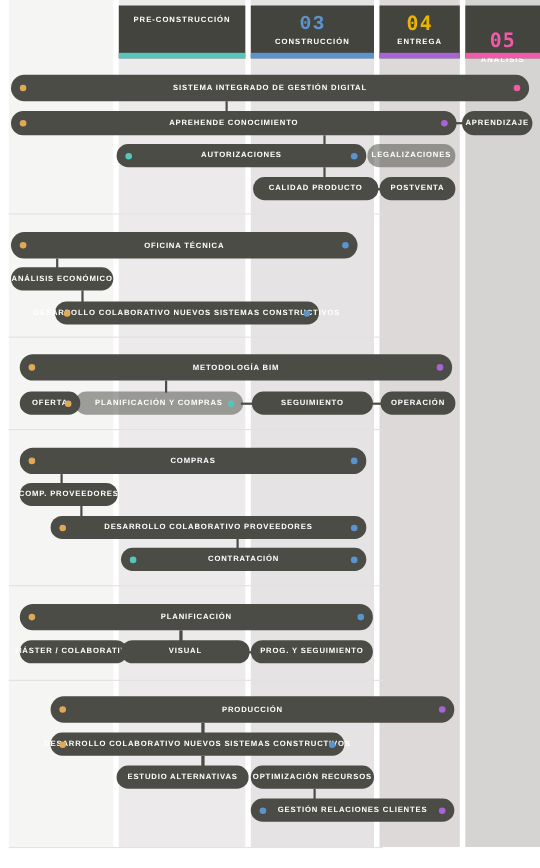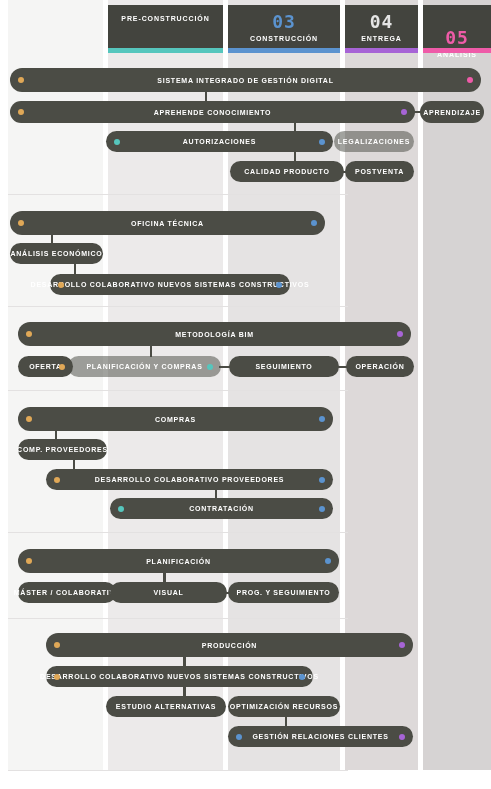--- a/index.html
+++ b/index.html
@@ -90,26 +90,26 @@
     <div class="sep" style="left: 8px; top: 306px; width: 340px;"></div>
     <div class="sep" style="left: 8px; top: 390px; width: 340px;"></div>
     <div class="sep" style="left: 8px; top: 532px; width: 340px;"></div>
     <div class="sep" style="left: 8px; top: 618px; width: 340px;"></div>
     <div class="sep" style="left: 8px; top: 770px; width: 340px;"></div>
     <div class="phase" style="left: 108px; top: 5px; width: 115px; height: 48px; z-index: 6;">
       <span class="nm">PRE-CONSTRUCCIÓN</span>
       <span class="bar" style="background: rgb(86, 198, 189);"></span>
     </div>
     <div class="phase" style="left: 228px; top: 5px; width: 112px; height: 48px; z-index: 6;">
-      <span class="num" style="color: rgb(91, 147, 207);">03</span>
+      <span class="num" style="color: rgb(91, 147, 207); font-family: Liberation Mono, monospace;">03</span>
       <span class="nm">CONSTRUCCIÓN</span>
       <span class="bar" style="background: rgb(91, 147, 207);"></span>
     </div>
     <div class="phase" style="left: 345px; top: 5px; width: 73px; height: 48px; z-index: 6;">
-      <span class="num" style="color: #e5e5e5;">04</span>
+      <span class="num" style="color: #eab308;">04</span>
       <span class="nm">ENTREGA</span>
       <span class="bar" style="background: rgb(167, 100, 214);"></span>
     </div>
     <div class="phase" style="left: 423px; top: 5px; width: 68px; height: 48px; z-index: 6;">
       <span class="num" style="color: rgb(239, 91, 168); margin-top: 16px;">05</span>
       <span class="nm">ANÁLISIS</span>
       <span class="bar" style="background: rgb(239, 91, 168);"></span>
     </div>
     <div class="conn" style="left: 205px; top: 92px; width: 2px; height: 9px;"></div>
     <div class="conn" style="left: 294px; top: 123px; width: 2px; height: 8px;"></div>

